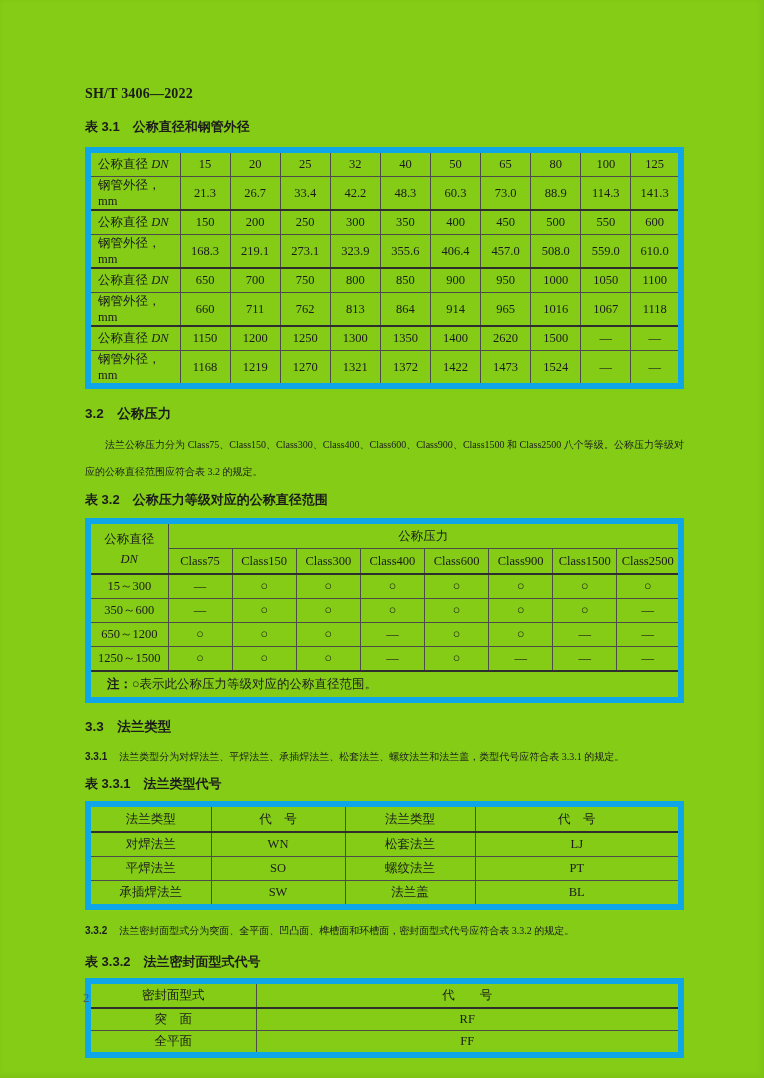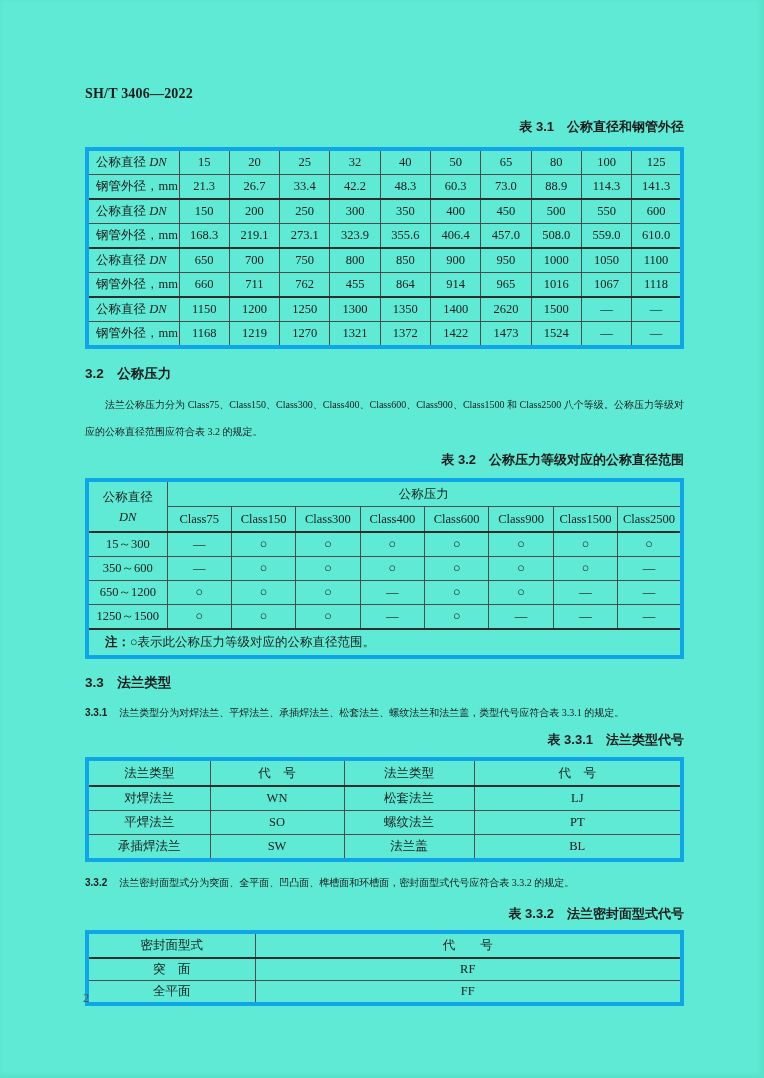--- a/index.html
+++ b/index.html
@@ -1,31 +1,31 @@
 <!DOCTYPE html>
 <html><head>
 <meta charset="utf-8">
 <style>
   html,body{margin:0;padding:0;background:#f4f4f2;}
   .page{
-    width:764px;height:1078px;background:#5eead4;box-sizing:border-box;
+    width:764px;height:1078px;background:#84cc16;box-sizing:border-box;
     padding:86px 80px 0 85px;position:relative;
     font-family:"Liberation Serif","DejaVu Serif",serif;color:#1b1b1b;
     box-shadow:inset -2px -2px 6px rgba(0,0,0,0.06);
   }
   .doc-num{font-weight:bold;font-size:14px;letter-spacing:.2px;}
   .hd{font-family:"Liberation Sans","DejaVu Sans",sans-serif;font-weight:bold;}
-  .tbl-title{font-size:13px;text-align:right;}
+  .tbl-title{font-size:13px;text-align:left;}
   .sec-hd{font-size:13.5px;margin:0;}
   p{margin:0;font-size:10px;line-height:27px;text-align:justify;}
   .indent{text-indent:2em;}
   .clause .num{font-family:"Liberation Sans","DejaVu Sans",sans-serif;font-weight:bold;margin-right:12px;}
 
   table{border-collapse:collapse;width:100%;table-layout:fixed;
-        font-size:12.5px;text-align:center;border:4px solid #0ea5e9;}
+        font-size:12.5px;text-align:center;border:6px solid #0ea5e9;}
   td,th{border:1px solid #4c4c4c;padding:0;font-weight:normal;overflow:hidden;}
   i{font-style:italic;}
 
   .mt-title31{margin-top:16px;}
   .t31{margin-top:11px;}
   .t31 td{height:23px;}
   .t31 td.lbl{text-align:left;padding-left:7px;}
   .t31 tr.grp td{border-top:2px solid #2e2e2e;}
 
   .sec32{margin-top:16px;}
@@ -141,21 +141,21 @@
           <td>950</td>
           <td>1000</td>
           <td>1050</td>
           <td>1100</td>
         </tr>
         <tr>
           <td class="lbl"><span>钢管外径，mm</span><i></i></td>
           <td>660</td>
           <td>711</td>
           <td>762</td>
-          <td>455</td>
+          <td>813</td>
           <td>864</td>
           <td>914</td>
           <td>965</td>
           <td>1016</td>
           <td>1067</td>
           <td>1118</td>
         </tr>
         <tr class="grp">
           <td class="lbl"><span>公称直径 </span><i>DN</i></td>
           <td>1150</td>

